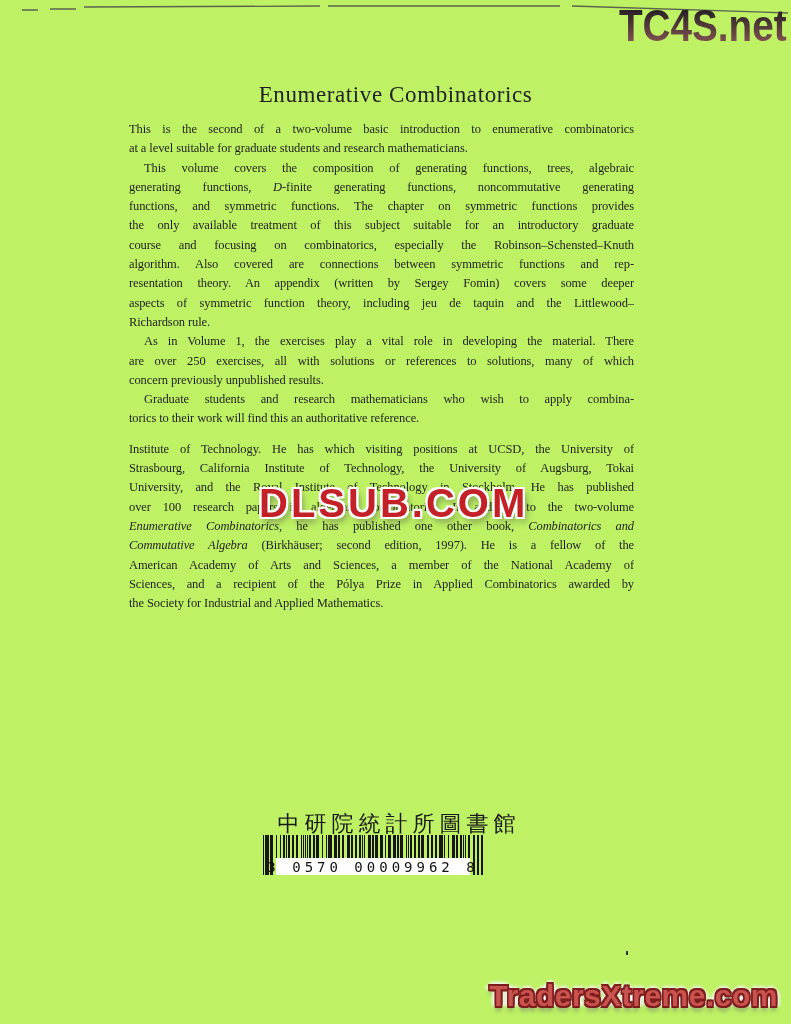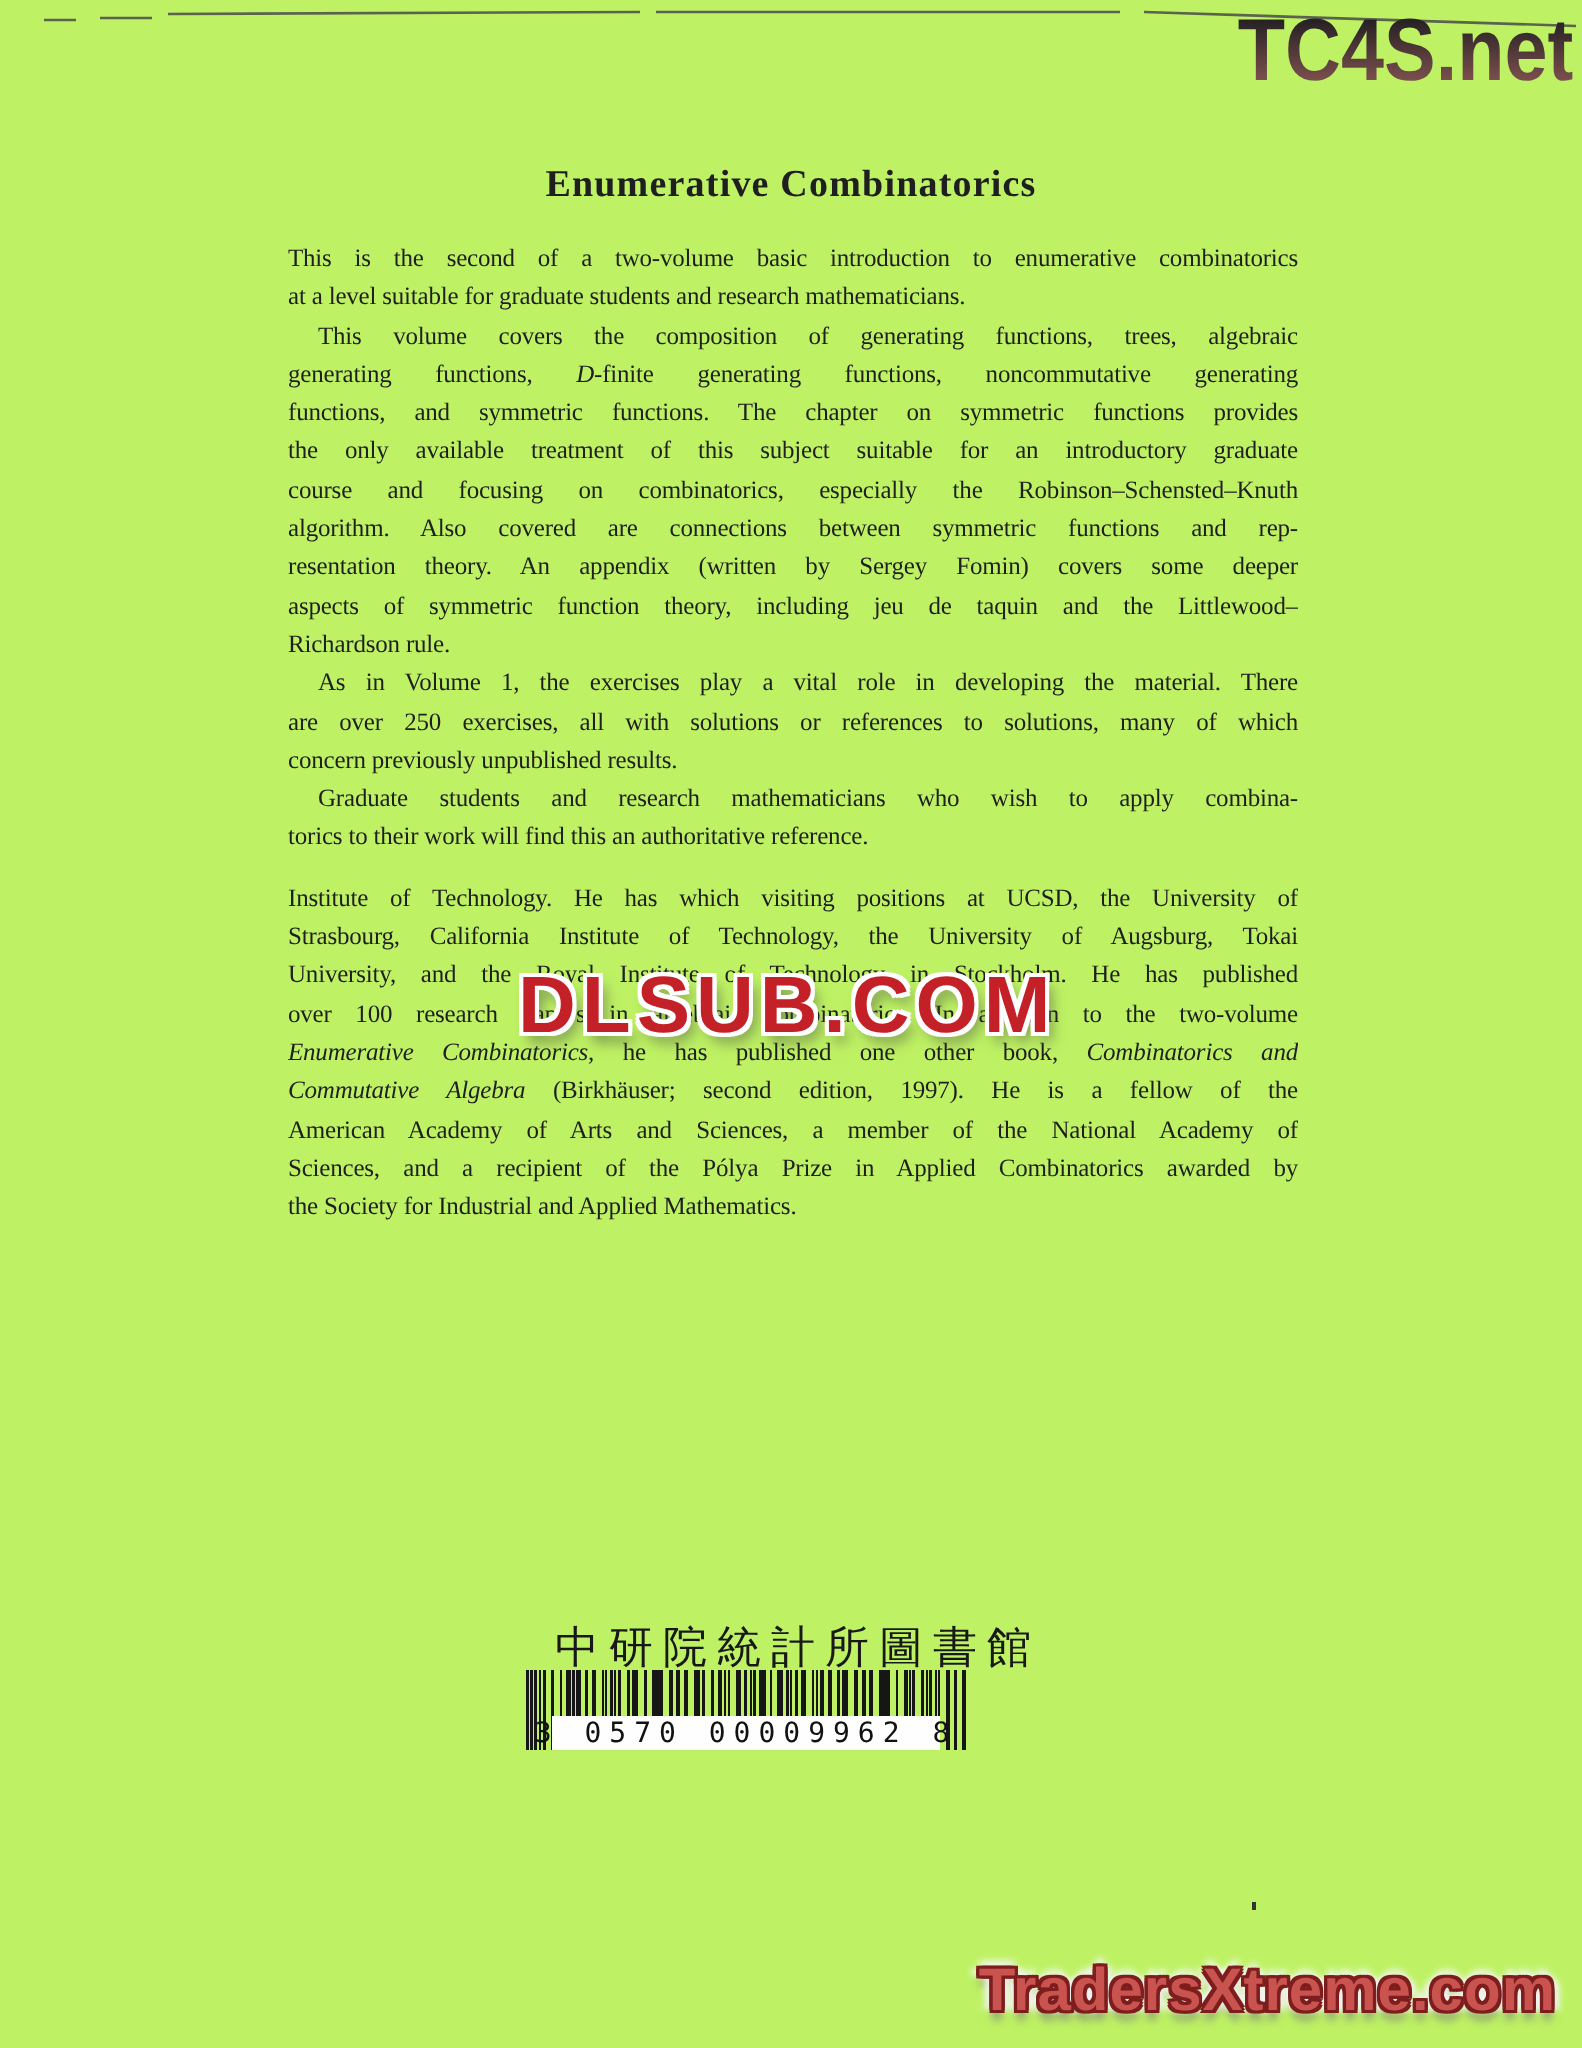--- a/index.html
+++ b/index.html
@@ -14,25 +14,25 @@
     position:absolute;top:4px;right:4px;
     font-family:"Liberation Sans", sans-serif;font-weight:bold;
     font-size:44px;letter-spacing:0px;line-height:1;
     transform:scaleX(.88);transform-origin:right top;
     background:linear-gradient(to bottom, var(--tc4s-top) 15%, var(--tc4s-bottom) 95%);
     -webkit-background-clip:text;background-clip:text;color:transparent;
   }
   
   .title{
     position:absolute;top:82px;left:0;width:100%;text-align:center;
-    font-weight:bold;font-size:19px;letter-spacing:.6px;color:var(--ink);
+    font-weight:normal;font-size:23px;letter-spacing:.6px;color:var(--ink);
   }
   
   .body-text{
-    position:absolute;left:144px;top:120px;width:505px;
+    position:absolute;left:129px;top:120px;width:505px;
     font-size:12.5px;letter-spacing:-0.1px;color:var(--ink);
   }
   .paragraph{margin:0;}
   .paragraph.gap{margin-top:11px;}
   .line{
     height:19.3px;line-height:19.3px;overflow:hidden;
     text-align:justify;text-align-last:justify;text-justify:inter-word;
     white-space:normal;
   }
   .line.last{text-align-last:left;}

